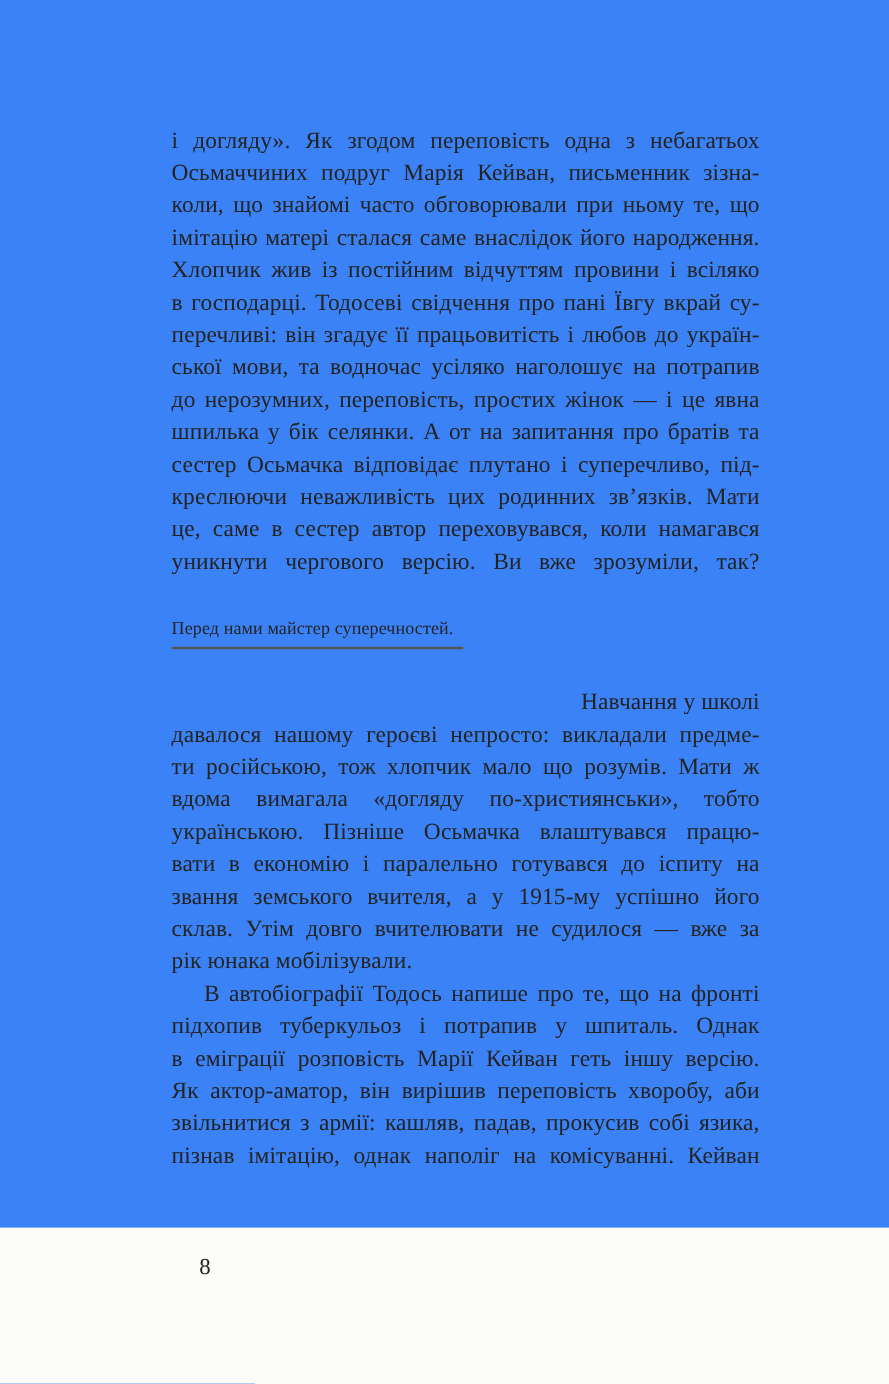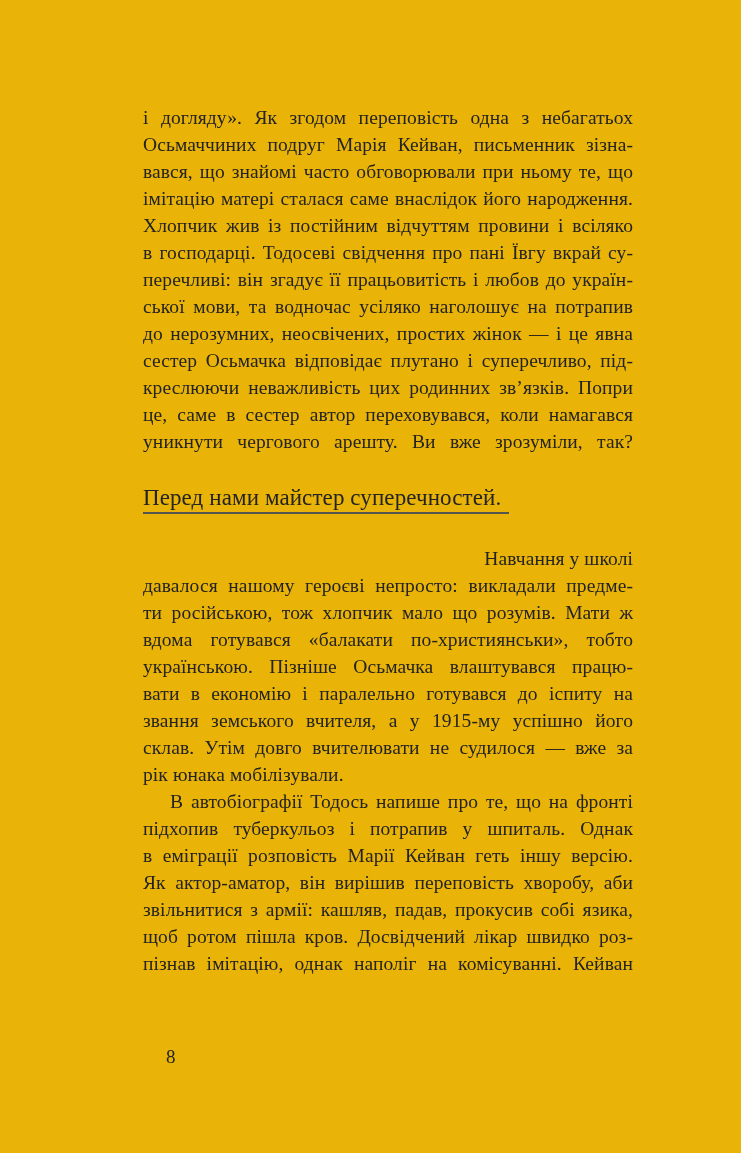--- a/index.html
+++ b/index.html
@@ -10,22 +10,22 @@
     width: 741px;
     height: 1153px;
     background: #fcfcfb;
     font-family: "Liberation Serif", "DejaVu Serif", serif;
     color: #232321;
     overflow: hidden;
   }
   .page {
     position: relative;
     width: 741px;
-    height: 1153px;
-    background: #eab308;
+    height: 1023px;
+    background: #3b82f6;
   }
   .textblock {
     position: absolute;
     left: 143px;
     top: 104px;
     width: 490px;
   }
   .line {
     font-size: 19.5px;
     line-height: 27px;
@@ -47,21 +47,21 @@
   }
   .line.indent {
     text-indent: 27px;
   }
   .statement {
     margin-top: 29px;
     height: 32px;
   }
   .statement .ul {
     display: inline-block;
-    font-size: 23px;
+    font-size: 15px;
     line-height: 27px;
     padding-right: 8px;
     padding-bottom: 1px;
     border-bottom: 2px solid #55544f;
     letter-spacing: 0.1px;
   }
   .para2 { margin-top: 29px; }
   .pagenum {
     position: absolute;
     left: 166px;
@@ -73,55 +73,55 @@
 </style>
 </head>
 <body>
 
 <div class="page">
   <div class="textblock">
 
     <div>
       <div class="line">і догляду». Як згодом переповість одна з небагатьох</div>
       <div class="line">Осьмаччиних подруг Марія Кейван, письменник зізна-</div>
-      <div class="line">вався, що знайомі часто обговорювали при ньому те, що</div>
+      <div class="line">коли, що знайомі часто обговорювали при ньому те, що</div>
       <div class="line">імітацію матері сталася саме внаслідок його народження.</div>
       <div class="line">Хлопчик жив із постійним відчуттям провини і всіляко</div>
       <div class="line">в господарці. Тодосеві свідчення про пані Ївгу вкрай су-</div>
       <div class="line">перечливі: він згадує її працьовитість і любов до україн-</div>
       <div class="line">ської мови, та водночас усіляко наголошує на потрапив</div>
-      <div class="line">до нерозумних, неосвічених, простих жінок — і це явна</div>
+      <div class="line">до нерозумних, переповість, простих жінок — і це явна</div>
+      <div class="line">шпилька у бік селянки. А от на запитання про братів та</div>
       <div class="line">сестер Осьмачка відповідає плутано і суперечливо, під-</div>
-      <div class="line">креслюючи неважливість цих родинних зв’язків. Попри</div>
+      <div class="line">креслюючи неважливість цих родинних зв’язків. Мати</div>
       <div class="line">це, саме в сестер автор переховувався, коли намагався</div>
-      <div class="line">уникнути чергового арешту. Ви вже зрозуміли, так?</div>
+      <div class="line">уникнути чергового версію. Ви вже зрозуміли, так?</div>
     </div>
 
     <div class="statement">
       <span class="ul">Перед нами майстер суперечностей.</span>
     </div>
 
     <div class="para2">
       <div class="line right">Навчання у школі</div>
       <div class="line">давалося нашому героєві непросто: викладали предме-</div>
       <div class="line">ти російською, тож хлопчик мало що розумів. Мати ж</div>
-      <div class="line">вдома готувався «балакати по-християнськи», тобто</div>
+      <div class="line">вдома вимагала «догляду по-християнськи», тобто</div>
       <div class="line">українською. Пізніше Осьмачка влаштувався працю-</div>
       <div class="line">вати в економію і паралельно готувався до іспиту на</div>
       <div class="line">звання земського вчителя, а у 1915-му успішно його</div>
       <div class="line">склав. Утім довго вчителювати не судилося — вже за</div>
       <div class="line nat">рік юнака мобілізували.</div>
     </div>
 
     <div>
       <div class="line indent">В автобіографії Тодось напише про те, що на фронті</div>
       <div class="line">підхопив туберкульоз і потрапив у шпиталь. Однак</div>
       <div class="line">в еміграції розповість Марії Кейван геть іншу версію.</div>
       <div class="line">Як актор-аматор, він вирішив переповість хворобу, аби</div>
       <div class="line">звільнитися з армії: кашляв, падав, прокусив собі язика,</div>
-      <div class="line">щоб ротом пішла кров. Досвідчений лікар швидко роз-</div>
       <div class="line">пізнав імітацію, однак наполіг на комісуванні. Кейван</div>
     </div>
 
   </div>
 
   <div class="pagenum">8</div>
 </div>
 
 </body></html>

